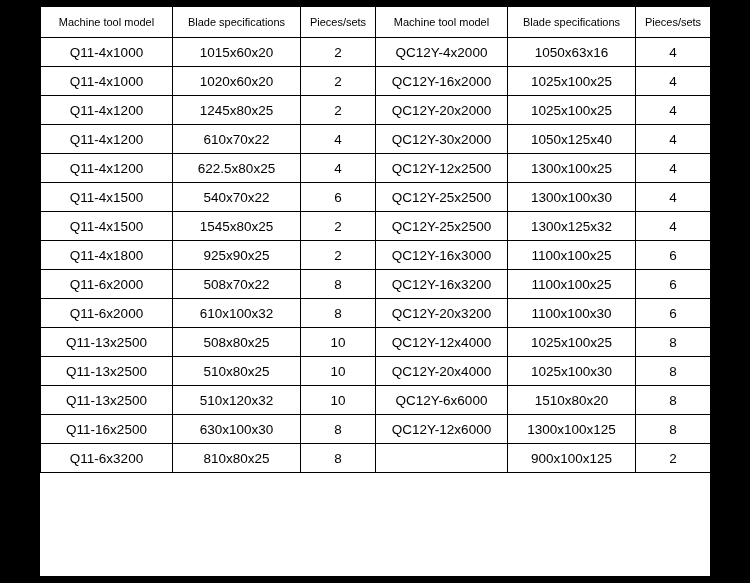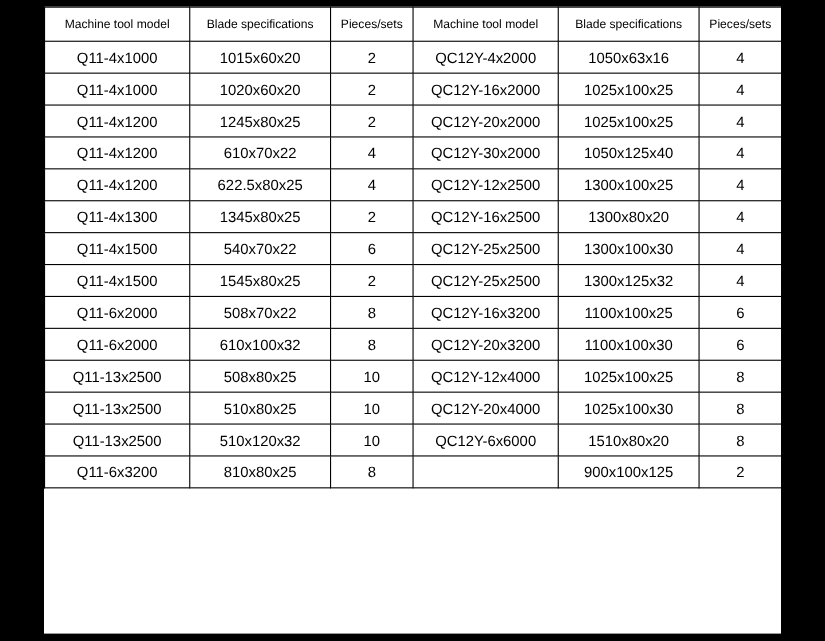--- a/index.html
+++ b/index.html
@@ -107,42 +107,42 @@
         </tr>
         <tr>
           <td>Q11-4x1200</td>
           <td>622.5x80x25</td>
           <td>4</td>
           <td>QC12Y-12x2500</td>
           <td>1300x100x25</td>
           <td>4</td>
         </tr>
         <tr>
-          <td>Q11-4x1300</td>
-          <td>1345x80x25</td>
-          <td>2</td>
-          <td>QC12Y-16x2500</td>
-          <td>1300x80x20</td>
-          <td>4</td>
-        </tr>
-        <tr>
           <td>Q11-4x1500</td>
           <td>540x70x22</td>
           <td>6</td>
           <td>QC12Y-25x2500</td>
           <td>1300x100x30</td>
           <td>4</td>
         </tr>
         <tr>
           <td>Q11-4x1500</td>
           <td>1545x80x25</td>
           <td>2</td>
           <td>QC12Y-25x2500</td>
           <td>1300x125x32</td>
           <td>4</td>
+        </tr>
+        <tr>
+          <td>Q11-4x1800</td>
+          <td>925x90x25</td>
+          <td>2</td>
+          <td>QC12Y-16x3000</td>
+          <td>1100x100x25</td>
+          <td>6</td>
         </tr>
         <tr>
           <td>Q11-6x2000</td>
           <td>508x70x22</td>
           <td>8</td>
           <td>QC12Y-16x3200</td>
           <td>1100x100x25</td>
           <td>6</td>
         </tr>
         <tr>
@@ -171,20 +171,28 @@
         </tr>
         <tr>
           <td>Q11-13x2500</td>
           <td>510x120x32</td>
           <td>10</td>
           <td>QC12Y-6x6000</td>
           <td>1510x80x20</td>
           <td>8</td>
         </tr>
         <tr>
+          <td>Q11-16x2500</td>
+          <td>630x100x30</td>
+          <td>8</td>
+          <td>QC12Y-12x6000</td>
+          <td>1300x100x125</td>
+          <td>8</td>
+        </tr>
+        <tr>
           <td>Q11-6x3200</td>
           <td>810x80x25</td>
           <td>8</td>
           <td></td>
           <td>900x100x125</td>
           <td>2</td>
         </tr>
       </tbody>
   </table>
 </div>

